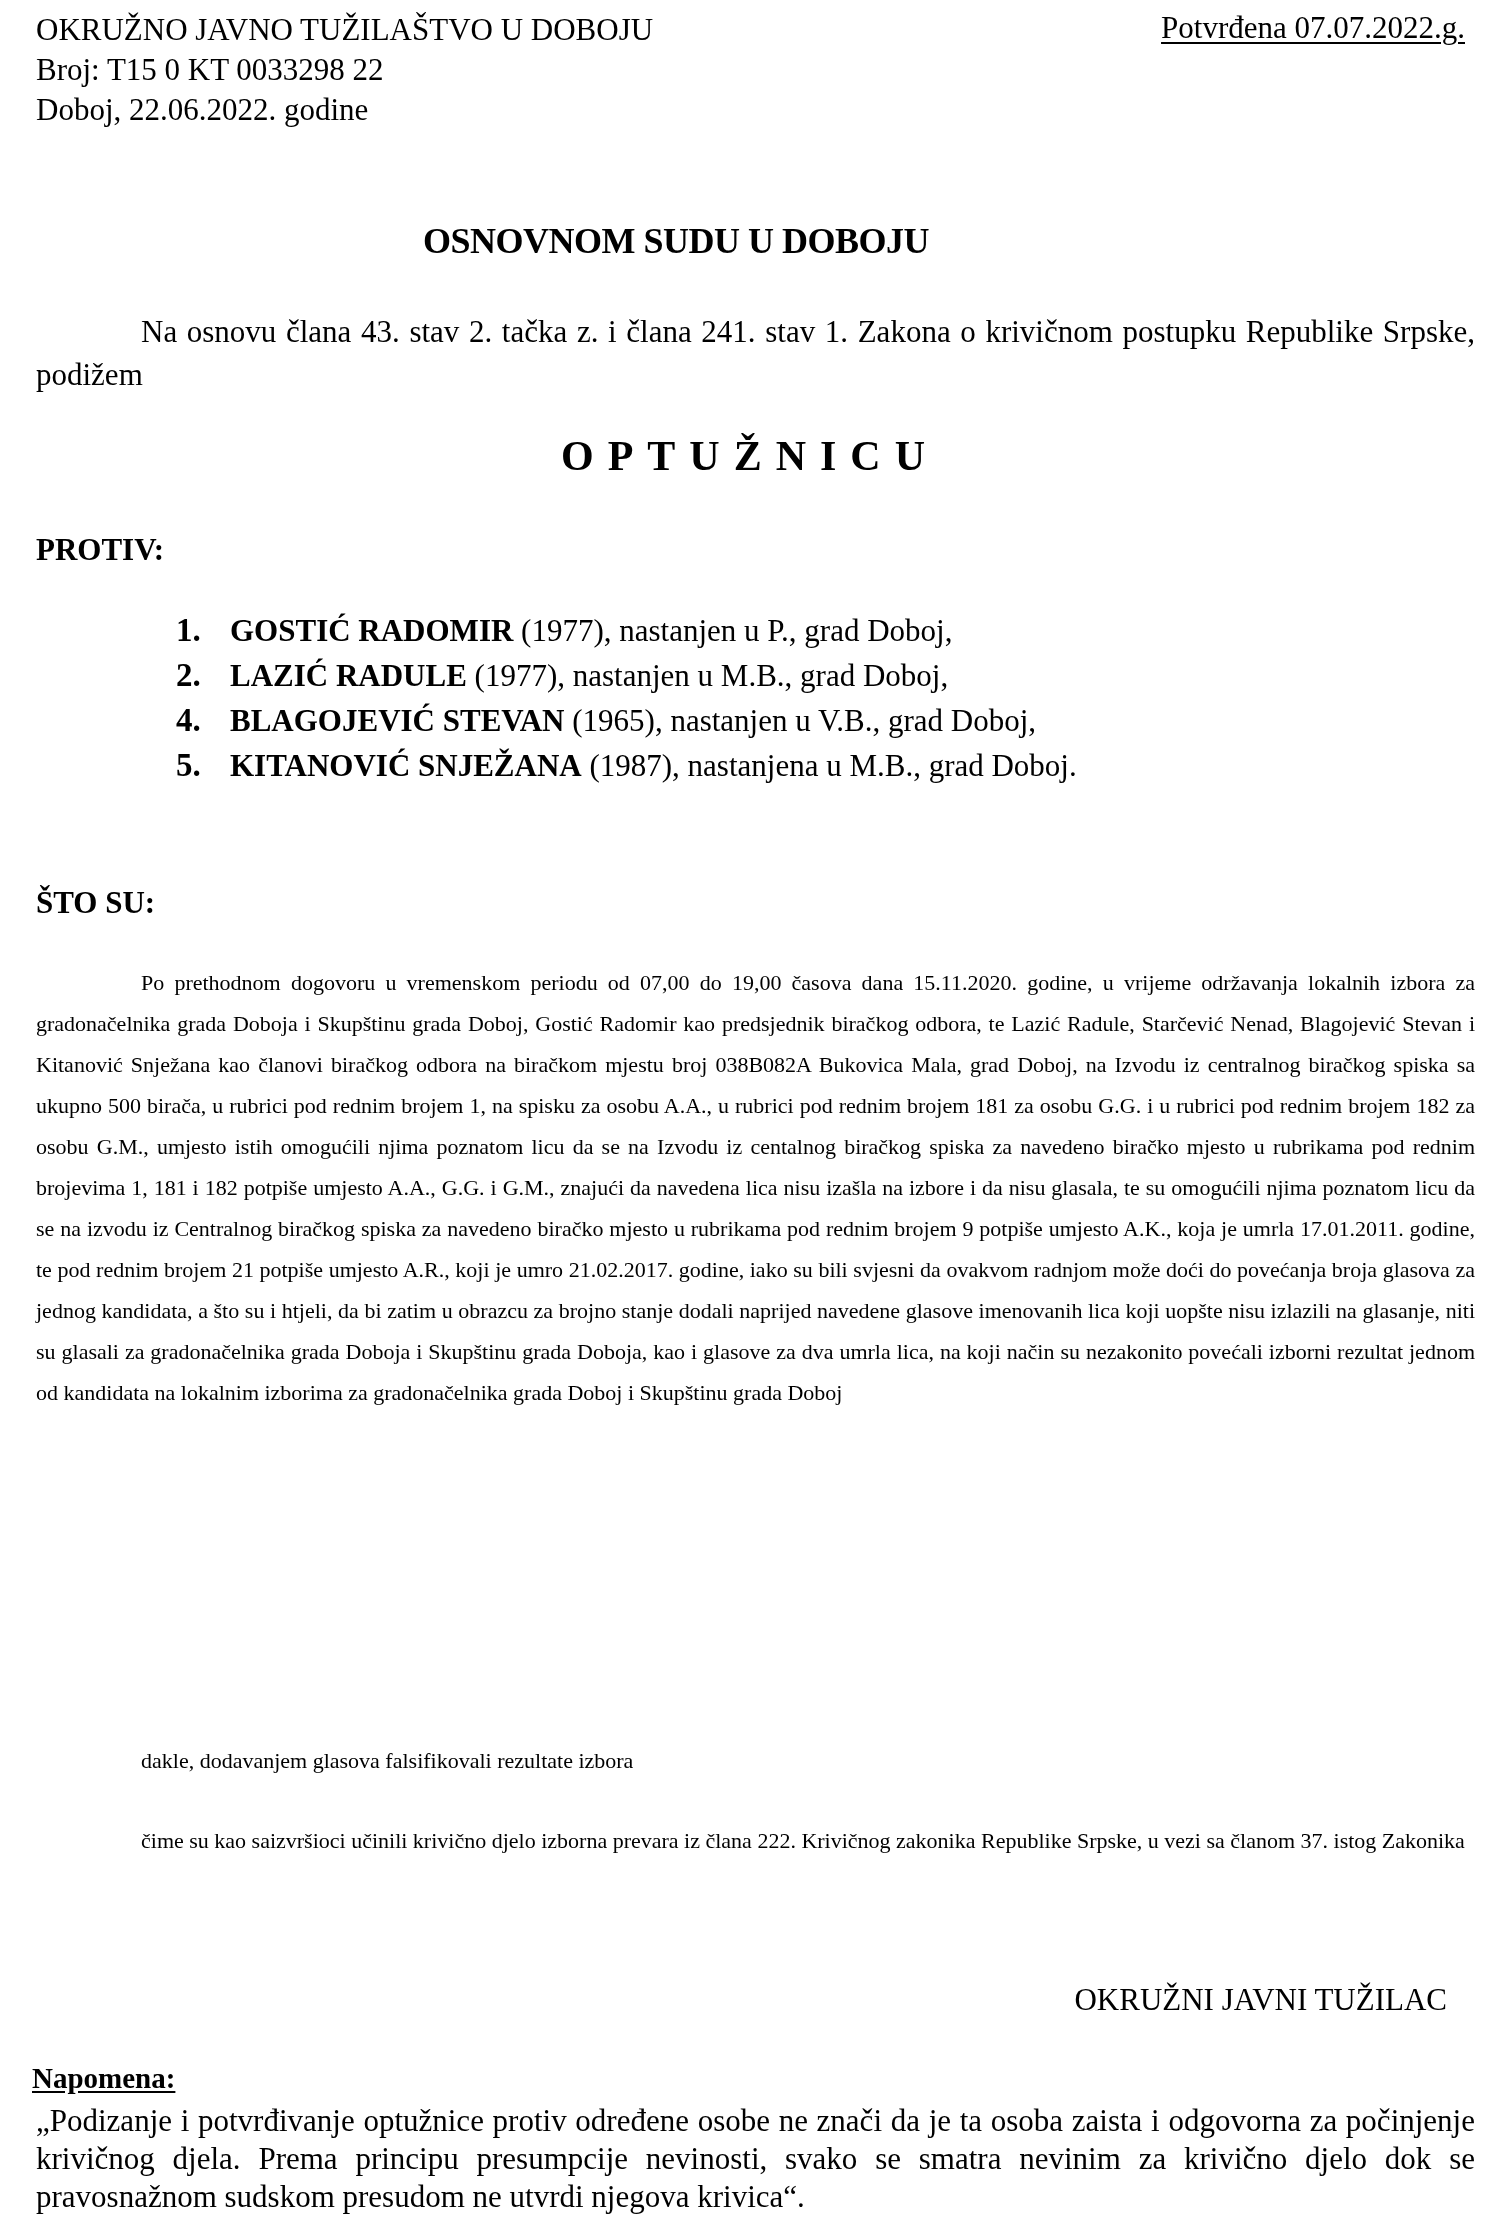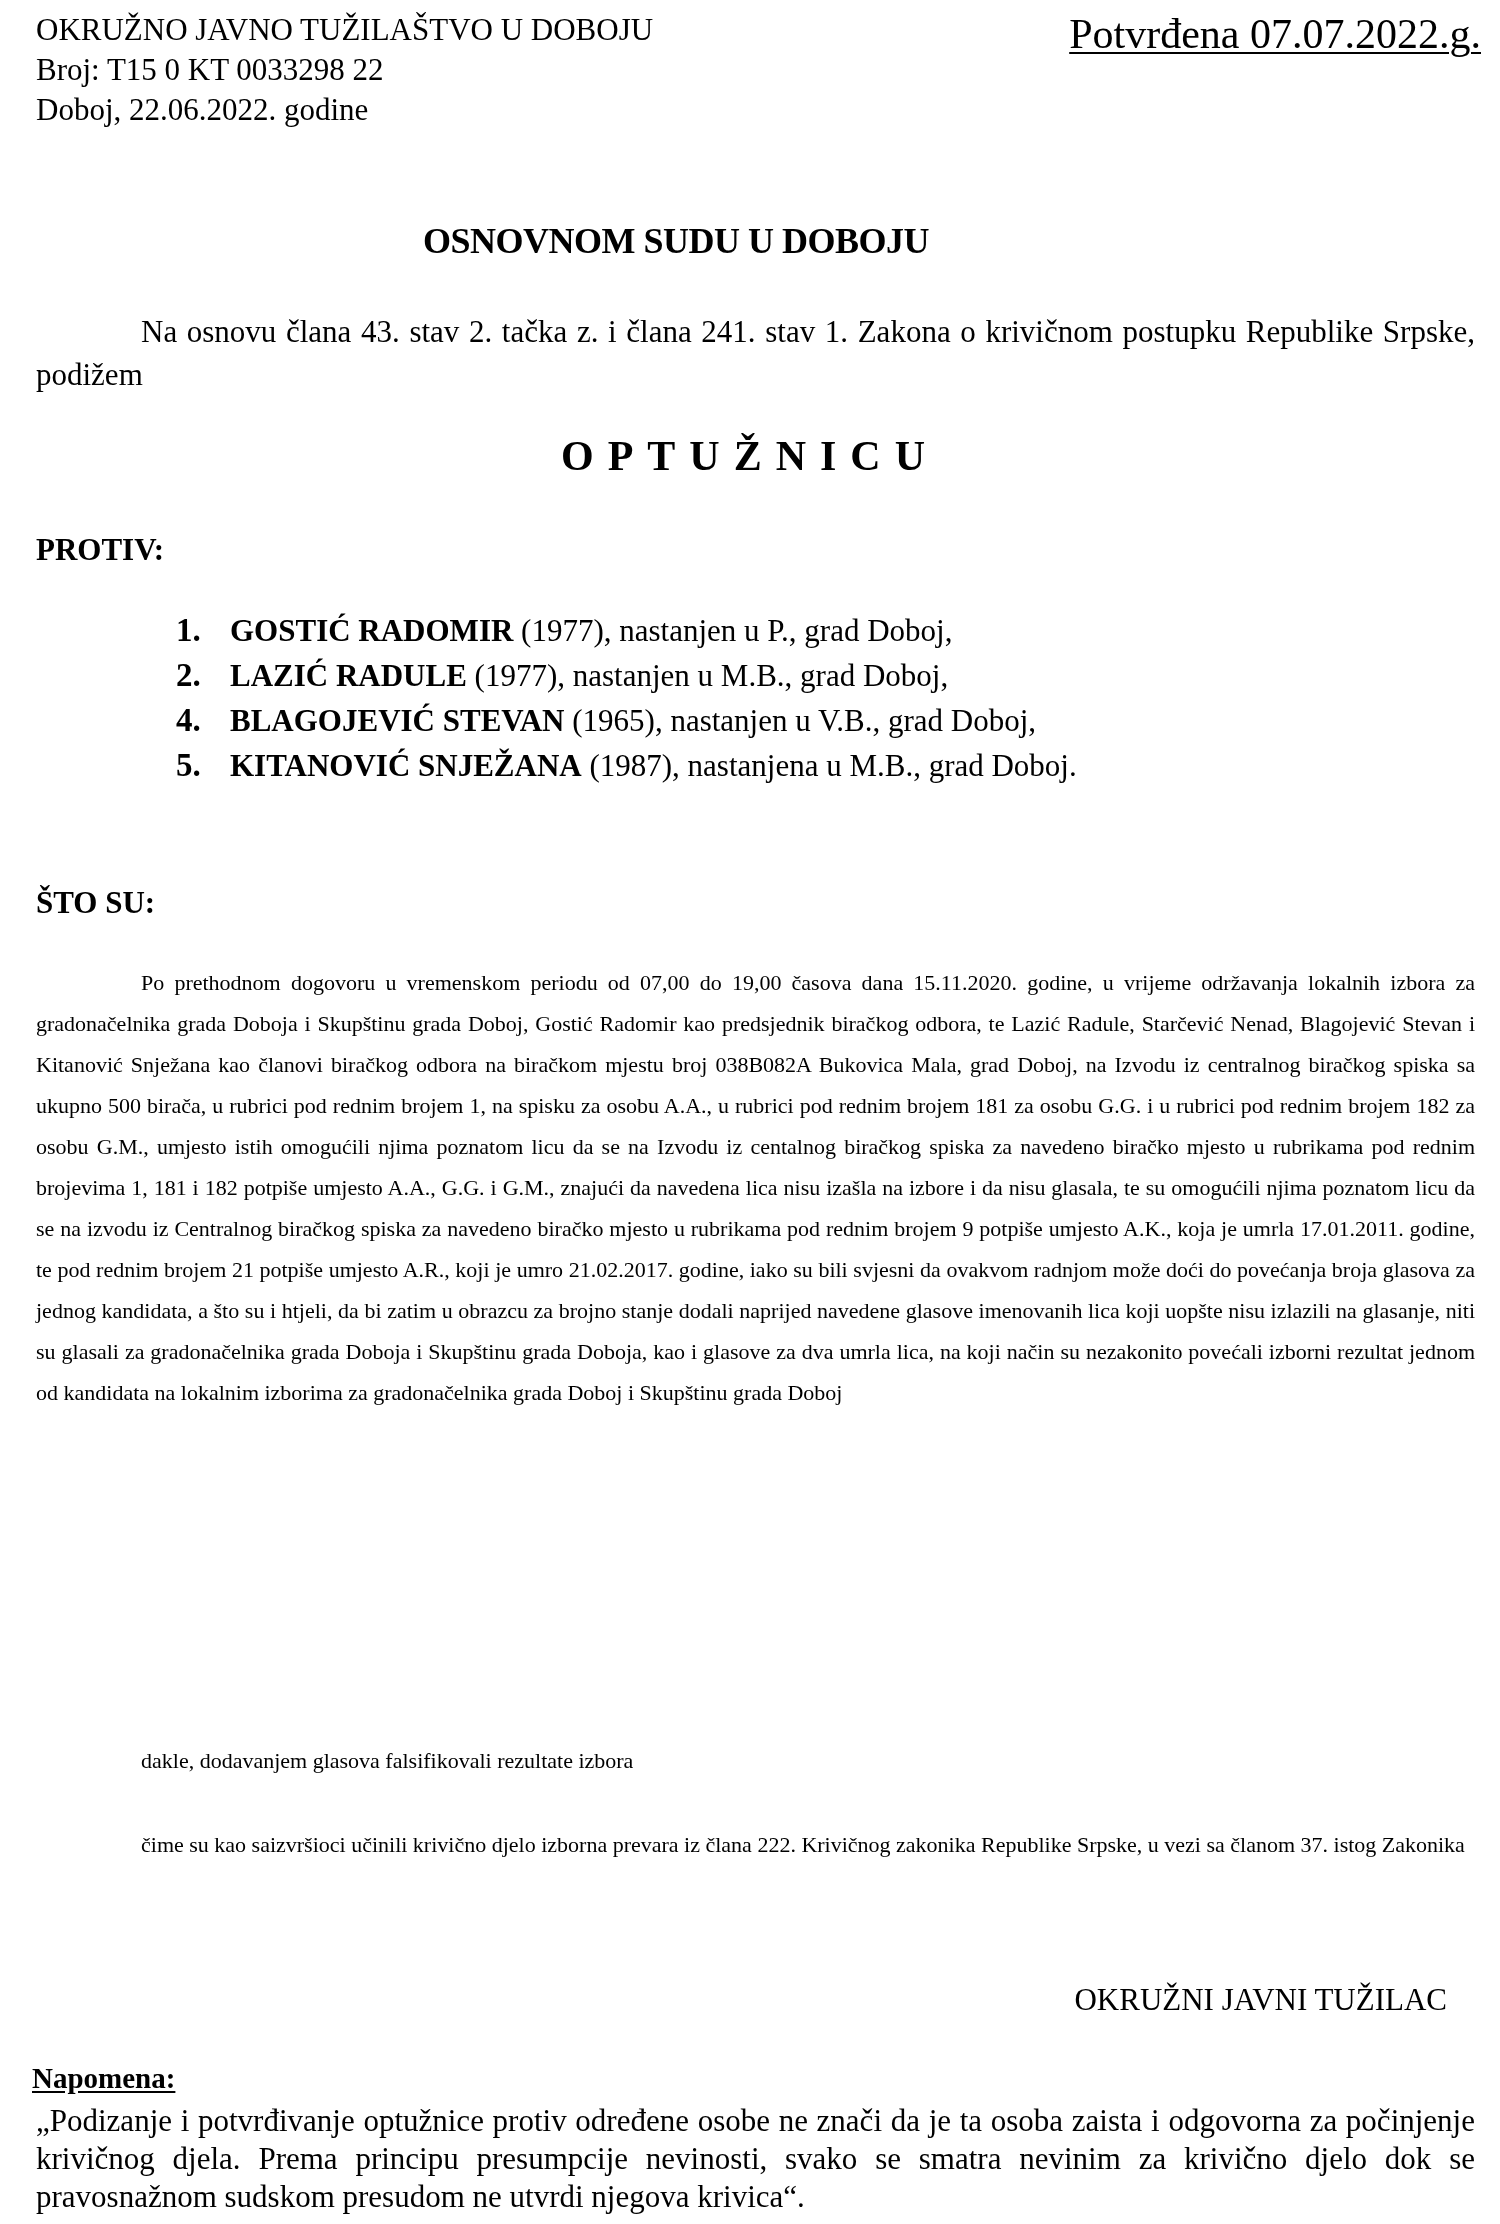--- a/index.html
+++ b/index.html
@@ -1,35 +1,35 @@
 <!DOCTYPE html>
 <html><head>
 <meta charset="utf-8">
 <style>
   html, body { margin: 0; padding: 0; background: #ffffff; }
   body { width: 1500px; height: 2224px; position: relative; overflow: hidden;
          font-family: "Liberation Serif", "DejaVu Serif", serif; color: #000; }
   .abs { position: absolute; white-space: nowrap; }
   .hdr { font-size: 31px; line-height: 40px; }
   .hdr-left { left: 36px; top: 10px; }
-  .confirmed { right: 19px; top: 10px; font-size: 42px; text-decoration: underline; text-decoration-thickness: 2px; text-underline-offset: 4px; }
+  .confirmed { right: 35px; top: 10px; font-size: 31px; text-decoration: underline; text-decoration-thickness: 2px; text-underline-offset: 4px; }
   .court { left: 0; width: 1312px; text-align: center; top: 220px; font-size: 36px; font-weight: bold; letter-spacing: -0.5px; margin-left: 20px; }
   .intro { left: 36px; width: 1439px; top: 310px; font-size: 31px; line-height: 43px; white-space: normal; text-align: justify; text-indent: 105px; }
   .title { left: 0; width: 1500px; text-align: center; top: 432px; font-size: 42px; font-weight: bold; letter-spacing: 14px; }
   .label { left: 36px; font-size: 31px; font-weight: bold; }
   .protiv { top: 532px; }
   .stosu { top: 885px; }
   .defendants { left: 140px; top: 608px; list-style: none; margin: 0; padding: 0; }
   .defendants li { font-size: 31px; line-height: 45px; white-space: nowrap; margin-left: 36px; }
   .defendants .num { font-weight: bold; display: inline-block; width: 54px; font-size: 33px; }
   .defendants .name { font-weight: bold; }
   .para { left: 36px; width: 1439px; font-size: 22px; line-height: 41px; white-space: normal; text-align: justify; text-indent: 105px; }
   .main-para { top: 962px; }
   .dakle { top: 1740px; }
-  .cime { top: 1825px; line-height: 39px; }
+  .cime { top: 1825px; line-height: 32px; }
   .signature { right: 53px; top: 1982px; font-size: 31px; text-align: right; }
   .note-label { left: 32px; top: 2062px; font-size: 29px; font-weight: bold; text-decoration: underline; text-underline-offset: 3px; }
   .note-text { left: 36px; width: 1439px; top: 2102px; font-size: 31px; line-height: 38px; white-space: normal; text-align: justify; }
 </style>
 </head>
 <body>
 
 <div class="abs hdr hdr-left">
   <div>OKRUŽNO JAVNO TUŽILAŠTVO U DOBOJU</div>
   <div>Broj: T15 0 KT 0033298 22</div>

